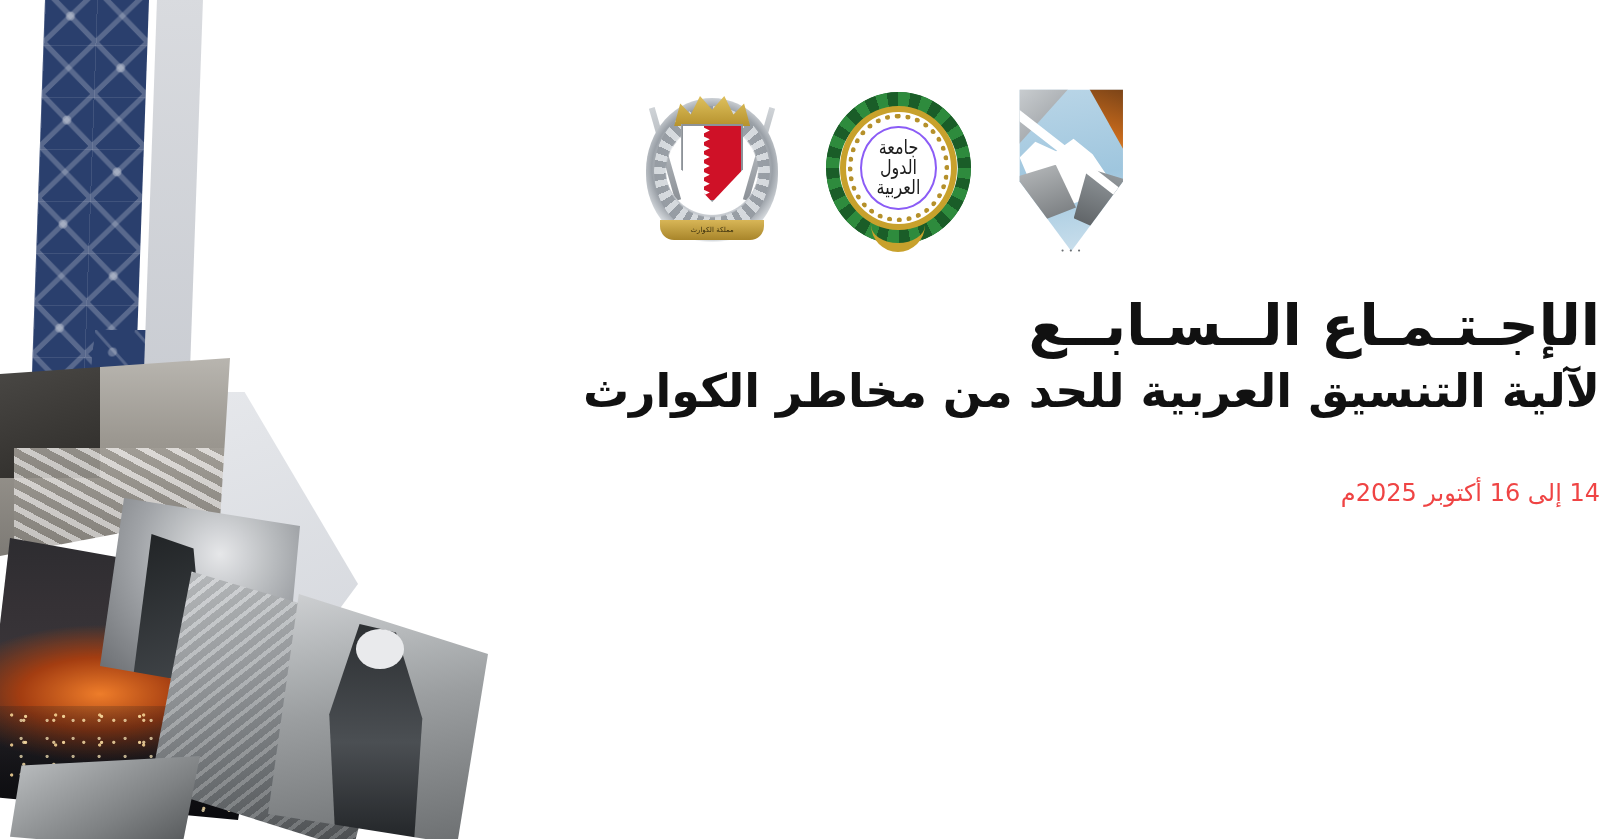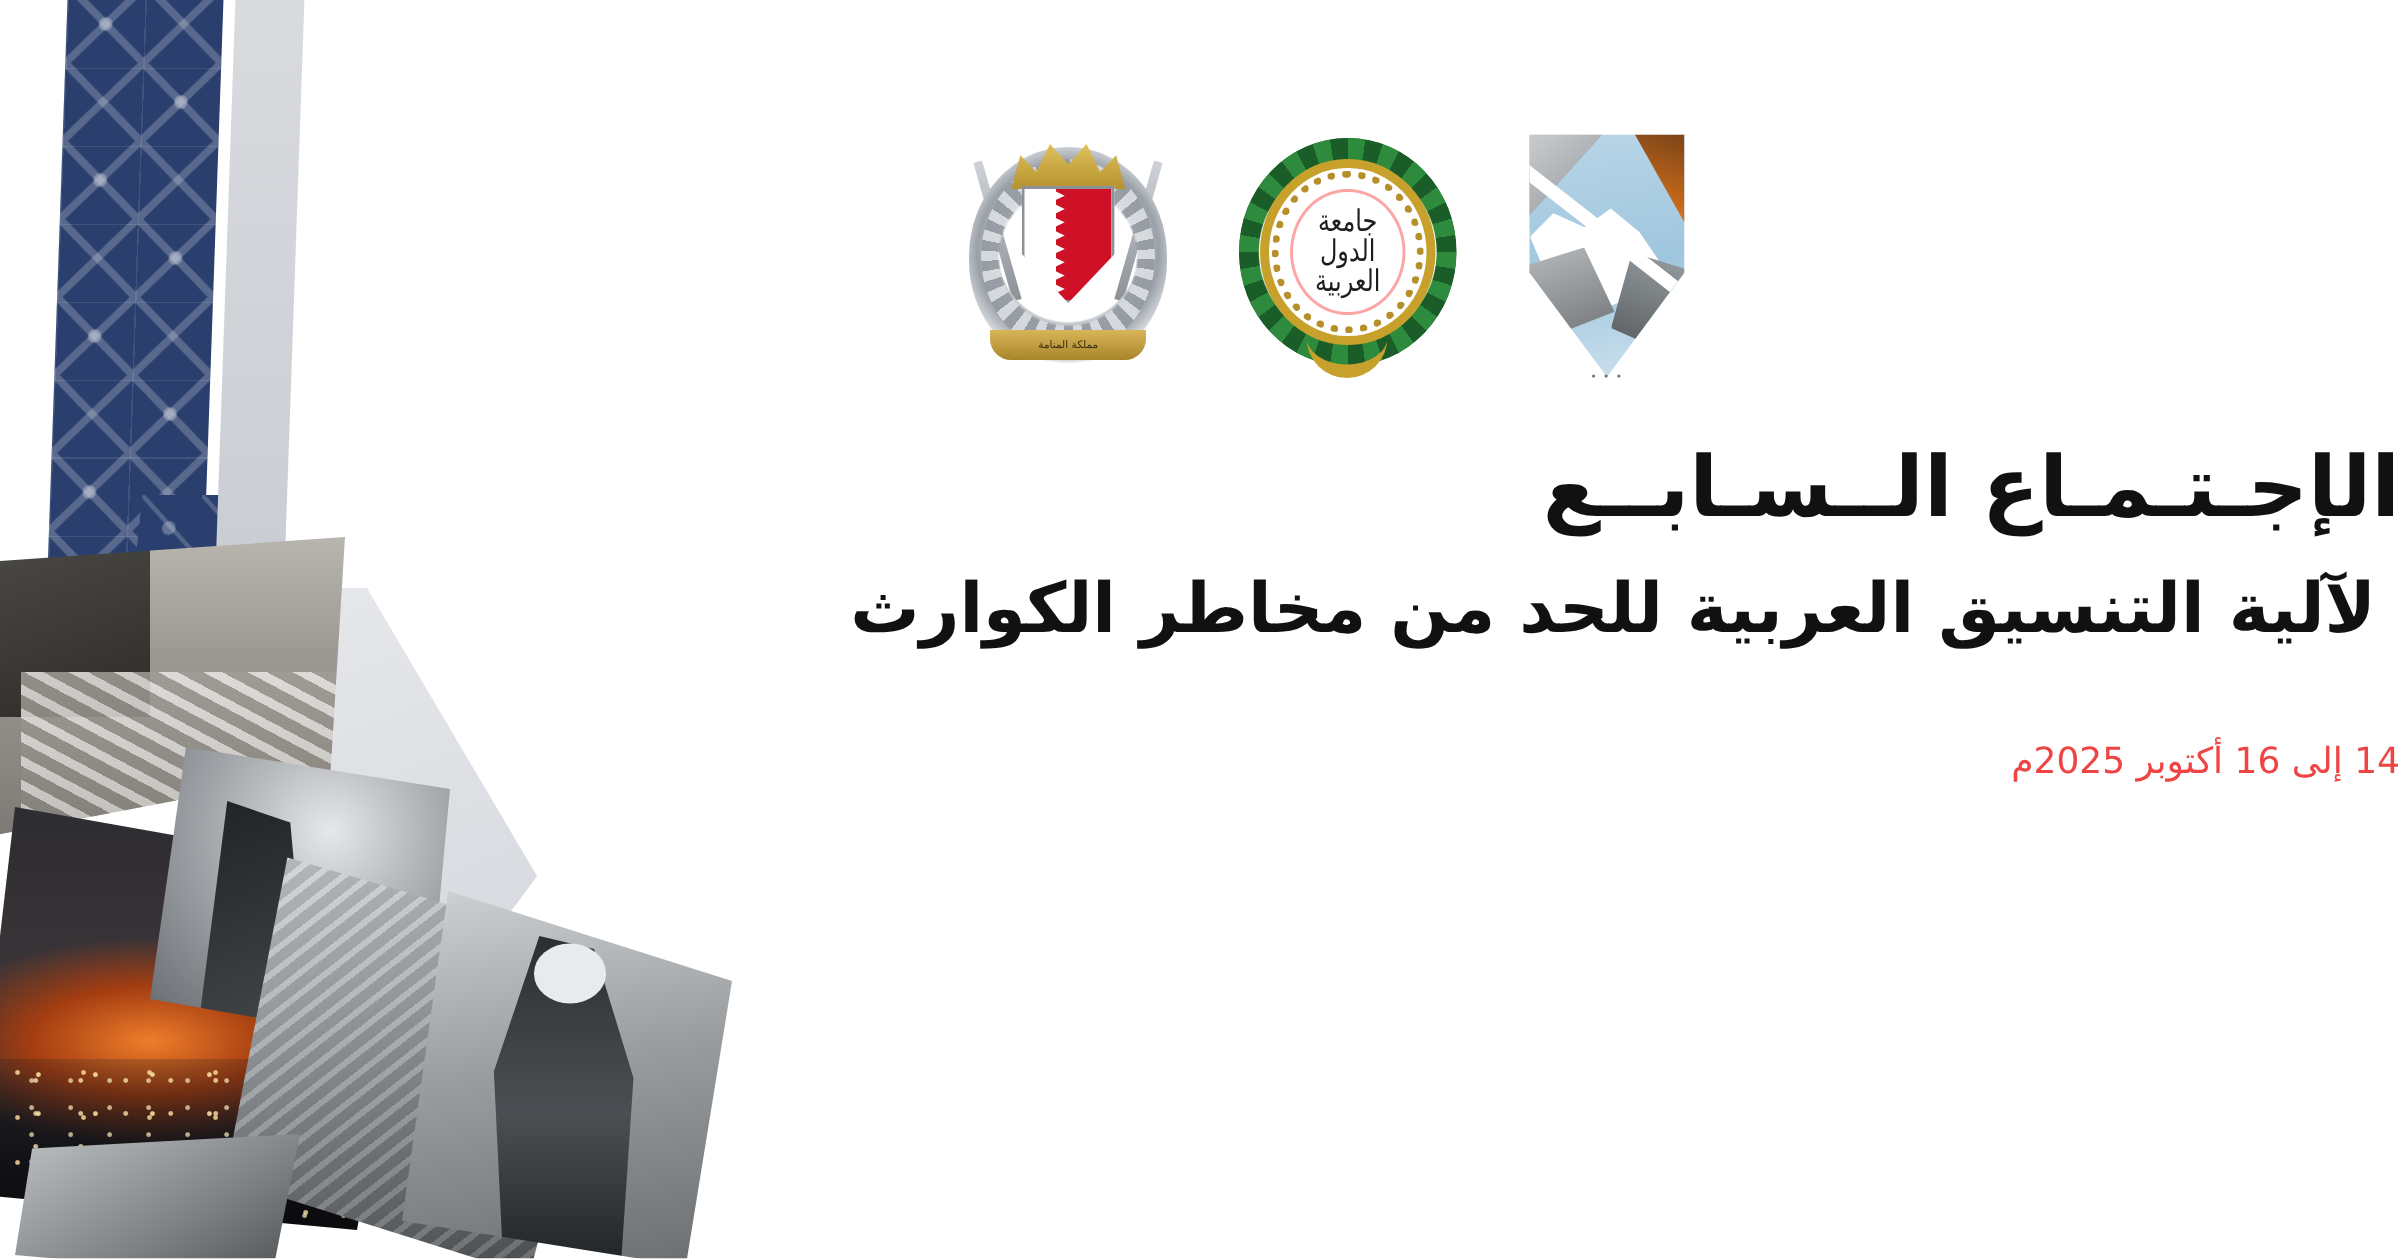--- a/index.html
+++ b/index.html
@@ -341,21 +341,21 @@
     left: 22px; top: 22px; right: 22px; bottom: 22px;
     border-radius: 50%;
     border: 5px dotted #b5902a;
     box-sizing: border-box;
   }
   .al-inner {
     position: absolute;
     left: 34px; top: 34px; right: 34px; bottom: 34px;
     border-radius: 50%;
     background: #ffffff;
-    border: 2px solid #fca5a5;
+    border: 2px solid #8b5cf6;
     box-sizing: border-box;
     display: flex;
     align-items: center;
     overflow: hidden;
   }
   .al-script {
     font-size: 16px;
     line-height: 1;
     color: #1d1d1d;
     font-family: "DejaVu Sans", sans-serif;
@@ -458,21 +458,21 @@
     color: #111111;
     letter-spacing: 4px;
     line-height: 1.22;
     margin: 0 0 2px 0;
   }
   .title-line2 {
     font-size: 46px;
     font-weight: bold;
     color: #111111;
     line-height: 1.3;
-    margin: 16px;
+    margin: 0;
   }
   .meta {
     margin-top: 50px;
   }
   .meta-date,
   .meta-place {
     font-size: 24px;
     color: #ef4444;
     line-height: 1.75;
     font-weight: 500;
@@ -537,21 +537,21 @@
 
     <div class="logo logo-bahrain">
       <div class="bh-spear left"></div>
       <div class="bh-spear right"></div>
       <div class="bh-wreath"></div>
       <div class="bh-crown"></div>
       <div class="bh-shield">
         <div class="red"></div>
         <div class="zig"></div>
       </div>
-      <div class="bh-ribbon">مملكة المنامة</div>
+      <div class="bh-ribbon">مملكة الكوارث</div>
     </div>
   </div>
 
   <div class="text-block">
     <h1 class="title-line1">الإجـتـمـاع الــسـابــع</h1>
     <h2 class="title-line2">لآلية التنسيق العربية للحد من مخاطر الكوارث</h2>
 
     <div class="meta">
       <div class="meta-date">14 إلى 16 أكتوبر 2025م</div>
     </div>

